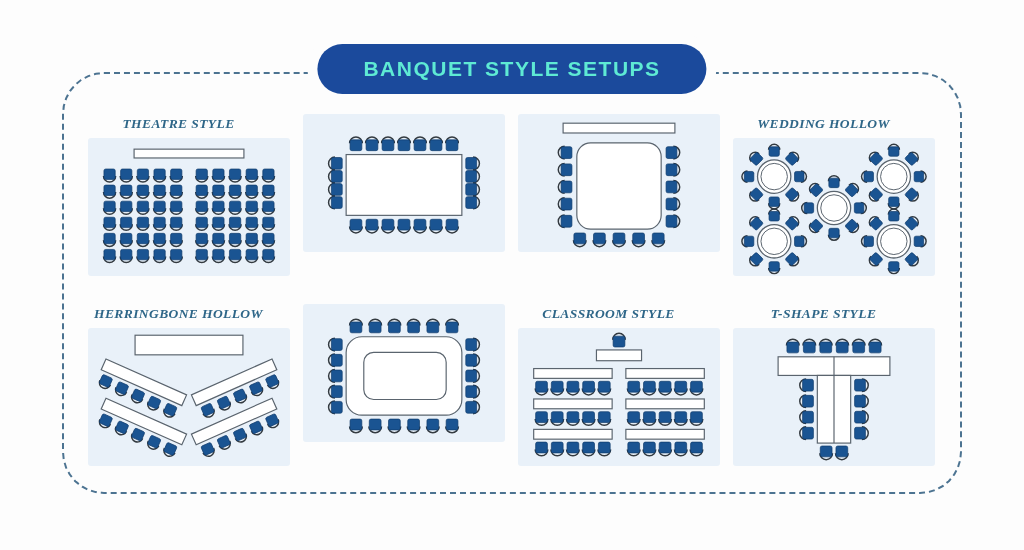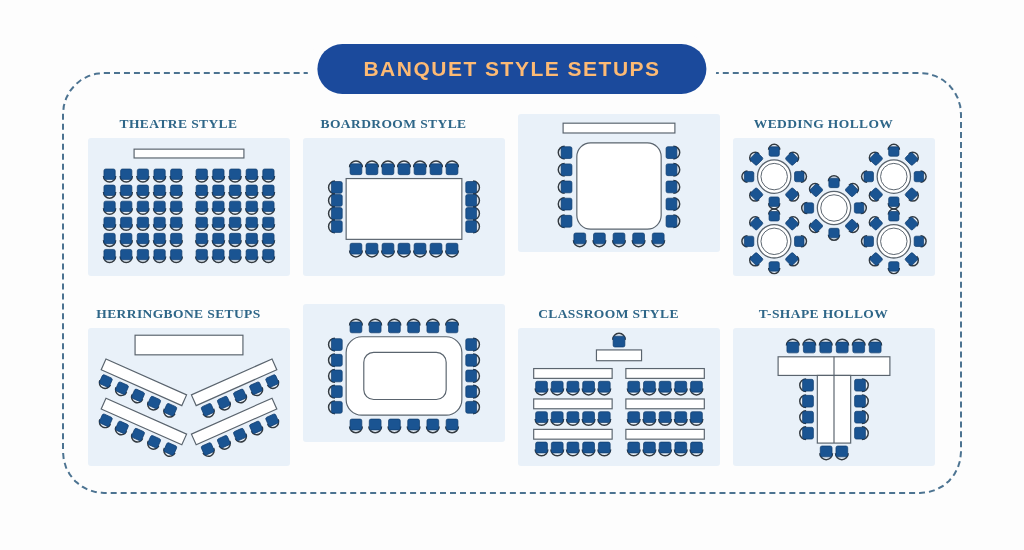--- a/index.html
+++ b/index.html
@@ -6,30 +6,30 @@
   body{
     width:1024px;height:550px;position:relative;overflow:hidden;
     background:#fdfdfd;font-family:"Liberation Sans",sans-serif;
   }
   .frame{
     position:absolute;left:62px;top:72px;width:896px;height:418px;
     border:2px dashed #4c7391;border-radius:42px;background:transparent;
   }
   .banner{
     position:absolute;left:50%;top:44px;transform:translateX(-50%);
-    background:#1b4a9c;color:#fdba74;height:50px;line-height:50px;
+    background:#1b4a9c;color:#5eead4;height:50px;line-height:50px;
     padding:0 46px;border-radius:28px;font-weight:700;font-size:21px;
     letter-spacing:1.5px;white-space:nowrap;box-shadow:0 0 0 10px #fdfdfd;
   }
   .grid{
     position:absolute;left:88px;top:114px;
     display:grid;grid-template-columns:repeat(4,202px);
     column-gap:13px;row-gap:28px;
   }
-  .cell{width:181px;}
+  .cell{width:181px;font-style:italic;}
   .setup-title{
     font-family:"Liberation Serif",serif;font-weight:700;
     font-size:13.5px;letter-spacing:.4px;color:#2e6688;
     text-align:center;height:24px;line-height:20px;
   }
   .panel{
     width:202px;height:138px;background:#e9f1f9;border-radius:3px;
     overflow:hidden;
   }
   .panel svg{display:block;}
@@ -282,21 +282,20 @@
             <rect x="-5.75" y="-5.75" width="11.5" height="10.58" rx="1.8" fill="#1a5492" stroke="#0e3a6b" stroke-width="0.7"></rect>
           </g>
           <g transform="translate(184,118) rotate(0)">
             <path d="M -6.210000000000001 1.38 a 6.210000000000001 6.210000000000001 0 0 0 12.420000000000002 0" fill="none" stroke="#333a40" stroke-width="1.5"></path>
             <rect x="-5.75" y="-5.75" width="11.5" height="10.58" rx="1.8" fill="#1a5492" stroke="#0e3a6b" stroke-width="0.7"></rect>
           </g>
         </svg>
       </div>
     </div>
     <div class="cell">
-      <div class="setup-title">BOARDROOM STYLE</div>
       <div class="panel">
         <svg width="202" height="138" viewBox="0 0 206 138">
           <rect x="44" y="40" width="118" height="62" rx="0" fill="#ffffff" stroke="#5a646e" stroke-width="1.2"></rect>
           <g transform="translate(54,30) rotate(180)">
             <path d="M -6.48 1.44 a 6.48 6.48 0 0 0 12.96 0" fill="none" stroke="#333a40" stroke-width="1.5"></path>
             <rect x="-6" y="-6" width="12" height="11.040000000000001" rx="1.8" fill="#1a5492" stroke="#0e3a6b" stroke-width="0.7"></rect>
           </g>
           <g transform="translate(70.33,30) rotate(180)">
             <path d="M -6.48 1.44 a 6.48 6.48 0 0 0 12.96 0" fill="none" stroke="#333a40" stroke-width="1.5"></path>
             <rect x="-6" y="-6" width="12" height="11.040000000000001" rx="1.8" fill="#1a5492" stroke="#0e3a6b" stroke-width="0.7"></rect>
@@ -623,21 +622,21 @@
           <g transform="translate(145.61522368914976,85.61522368914977) rotate(495)">
             <path d="M -5.67 1.26 a 5.67 5.67 0 0 0 11.34 0" fill="none" stroke="#333a40" stroke-width="1.5"></path>
             <rect x="-5.25" y="-5.25" width="10.5" height="9.66" rx="1.8" fill="#1a5492" stroke="#0e3a6b" stroke-width="0.7"></rect>
           </g>
           <circle cx="164" cy="104" r="17" fill="#ffffff" stroke="#5a646e" stroke-width="1.3"></circle>
           <circle cx="164" cy="104" r="13.5" fill="none" stroke="#5a646e" stroke-width="1"></circle>
         </svg>
       </div>
     </div>
     <div class="cell">
-      <div class="setup-title">HERRINGBONE SETUPS</div>
+      <div class="setup-title">HERRINGBONE HOLLOW</div>
       <div class="panel">
         <svg width="202" height="138" viewBox="0 0 206 138">
           <rect x="48" y="6" width="110" height="20" rx="0" fill="#ffffff" stroke="#5a646e" stroke-width="1.2"></rect>
           <g transform="translate(18.011313878729364,53.06066271391021) rotate(24)">
             <path d="M -5.94 1.3199999999999998 a 5.94 5.94 0 0 0 11.88 0" fill="none" stroke="#333a40" stroke-width="1.5"></path>
             <rect x="-5.5" y="-5.5" width="11" height="10.120000000000001" rx="1.8" fill="#1a5492" stroke="#0e3a6b" stroke-width="0.7"></rect>
           </g>
           <g transform="translate(34.455132116296184,60.38192228927461) rotate(24)">
             <path d="M -5.94 1.3199999999999998 a 5.94 5.94 0 0 0 11.88 0" fill="none" stroke="#333a40" stroke-width="1.5"></path>
             <rect x="-5.5" y="-5.5" width="11" height="10.120000000000001" rx="1.8" fill="#1a5492" stroke="#0e3a6b" stroke-width="0.7"></rect>
@@ -957,21 +956,21 @@
             <rect x="-6" y="-6" width="12" height="11.040000000000001" rx="1.8" fill="#1a5492" stroke="#0e3a6b" stroke-width="0.7"></rect>
           </g>
           <g transform="translate(182,121) rotate(0)">
             <path d="M -6.48 1.44 a 6.48 6.48 0 0 0 12.96 0" fill="none" stroke="#333a40" stroke-width="1.5"></path>
             <rect x="-6" y="-6" width="12" height="11.040000000000001" rx="1.8" fill="#1a5492" stroke="#0e3a6b" stroke-width="0.7"></rect>
           </g>
         </svg>
       </div>
     </div>
     <div class="cell">
-      <div class="setup-title">T-SHAPE HOLLOW</div>
+      <div class="setup-title">T-SHAPE STYLE</div>
       <div class="panel">
         <svg width="202" height="138" viewBox="0 0 206 138">
           <g transform="translate(61,18) rotate(180)">
             <path d="M -6.48 1.44 a 6.48 6.48 0 0 0 12.96 0" fill="none" stroke="#333a40" stroke-width="1.5"></path>
             <rect x="-6" y="-6" width="12" height="11.040000000000001" rx="1.8" fill="#1a5492" stroke="#0e3a6b" stroke-width="0.7"></rect>
           </g>
           <g transform="translate(77.8,18) rotate(180)">
             <path d="M -6.48 1.44 a 6.48 6.48 0 0 0 12.96 0" fill="none" stroke="#333a40" stroke-width="1.5"></path>
             <rect x="-6" y="-6" width="12" height="11.040000000000001" rx="1.8" fill="#1a5492" stroke="#0e3a6b" stroke-width="0.7"></rect>
           </g>

